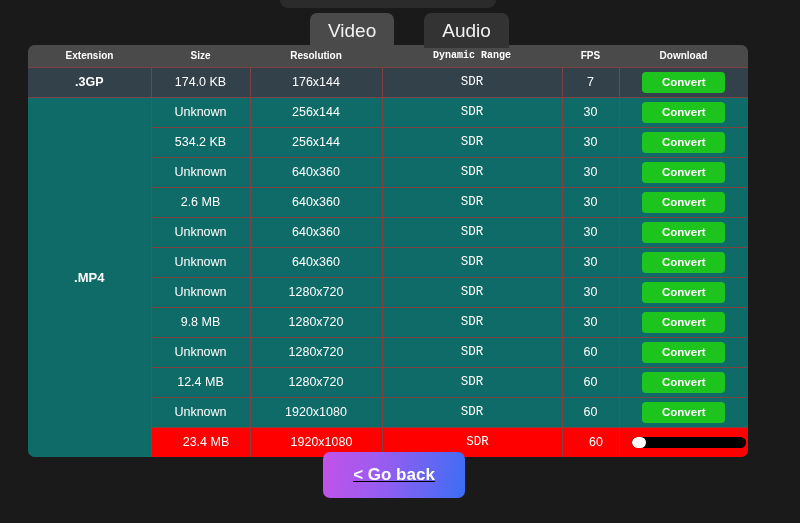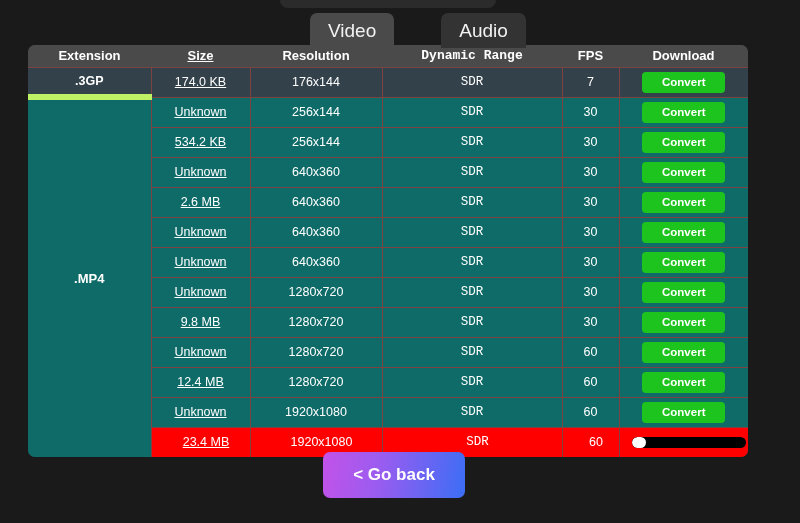--- a/index.html
+++ b/index.html
@@ -23,21 +23,21 @@
     background: #2b2b2b;
     border-radius: 8px;
   }
 
   
   .tabs {
     position: absolute;
     left: 310px; top: 13px;
     display: flex;
     align-items: flex-end;
-    gap: 19px;
+    gap: 2px;
     z-index: 5;
   }
   .tab {
     height: 35px;
     padding: 0 18px;
     display: flex;
     align-items: center;
     justify-content: center;
     font-size: 19px;
     color: #f2f2f2;
@@ -58,57 +58,57 @@
     background: #33414a;
   }
   table {
     width: 100%;
     border-collapse: collapse;
     table-layout: fixed;
   }
   thead th {
     background: #4a4a4a;
     color: #ffffff;
-    font-size: 13px;
+    font-size: 10px;
     font-weight: bold;
     height: 22px;
     padding: 1px;
     text-align: center;
     vertical-align: middle;
     border: none;
   }
   tbody td {
     height: 30px;
     padding: 0;
     text-align: center;
     vertical-align: middle;
     font-size: 12.5px;
     color: #ffffff;
     border: 1px solid #7d4342;
   }
   
   .c-ext  { width: 123px; }
-  .c-size { width: 99px; text-decoration: underline; }
+  .c-size { width: 99px; }
   .c-res  { width: 132px; }
   .c-dyn  { width: 180px; font-family: Liberation Mono, monospace; }
   .c-fps  { width: 57px; }
   .c-dl   { width: 129px; }
 
   tr.r-3gp td { background: #33414a; }
   tr.r-mp4 td { background: #0f6b68; }
   tr.r-active td { background: #ff0000; }
 
   td.ext-cell {
     border-left: none;
     font-weight: bold;
   }
   td.ext-3gp { background: #33414a !important; }
   td.ext-mp4 {
     background: #0f6b68 !important;
-    border-top: 6px solid #bef264;
+    border-top: 1px solid #bef264;
     border-bottom: none;
     border-right: 1px solid #7d4342;
     font-weight: bold;
     font-size: 13px;
   }
   tbody tr:last-child td { border-bottom: none; padding-left: 11px; }
   tbody td:last-child { border-right: none; }
 
   
   .convert-btn {
@@ -141,20 +141,21 @@
     border-radius: 6px;
   }
 
   
   .goback-wrap {
     position: absolute;
     left: 0; right: 12px;
     top: 452px;
     display: flex;
     justify-content: center;
+    text-decoration: underline;
   }
   .goback-btn {
     background: linear-gradient(100deg, #c352e8 0%, #9a5cf0 40%, #3b6ef5 100%);
     color: #ffffff;
     font-size: 17px;
     font-weight: bold;
     border: none;
     border-radius: 7px;
     padding: 13px 30px;
     cursor: pointer;

